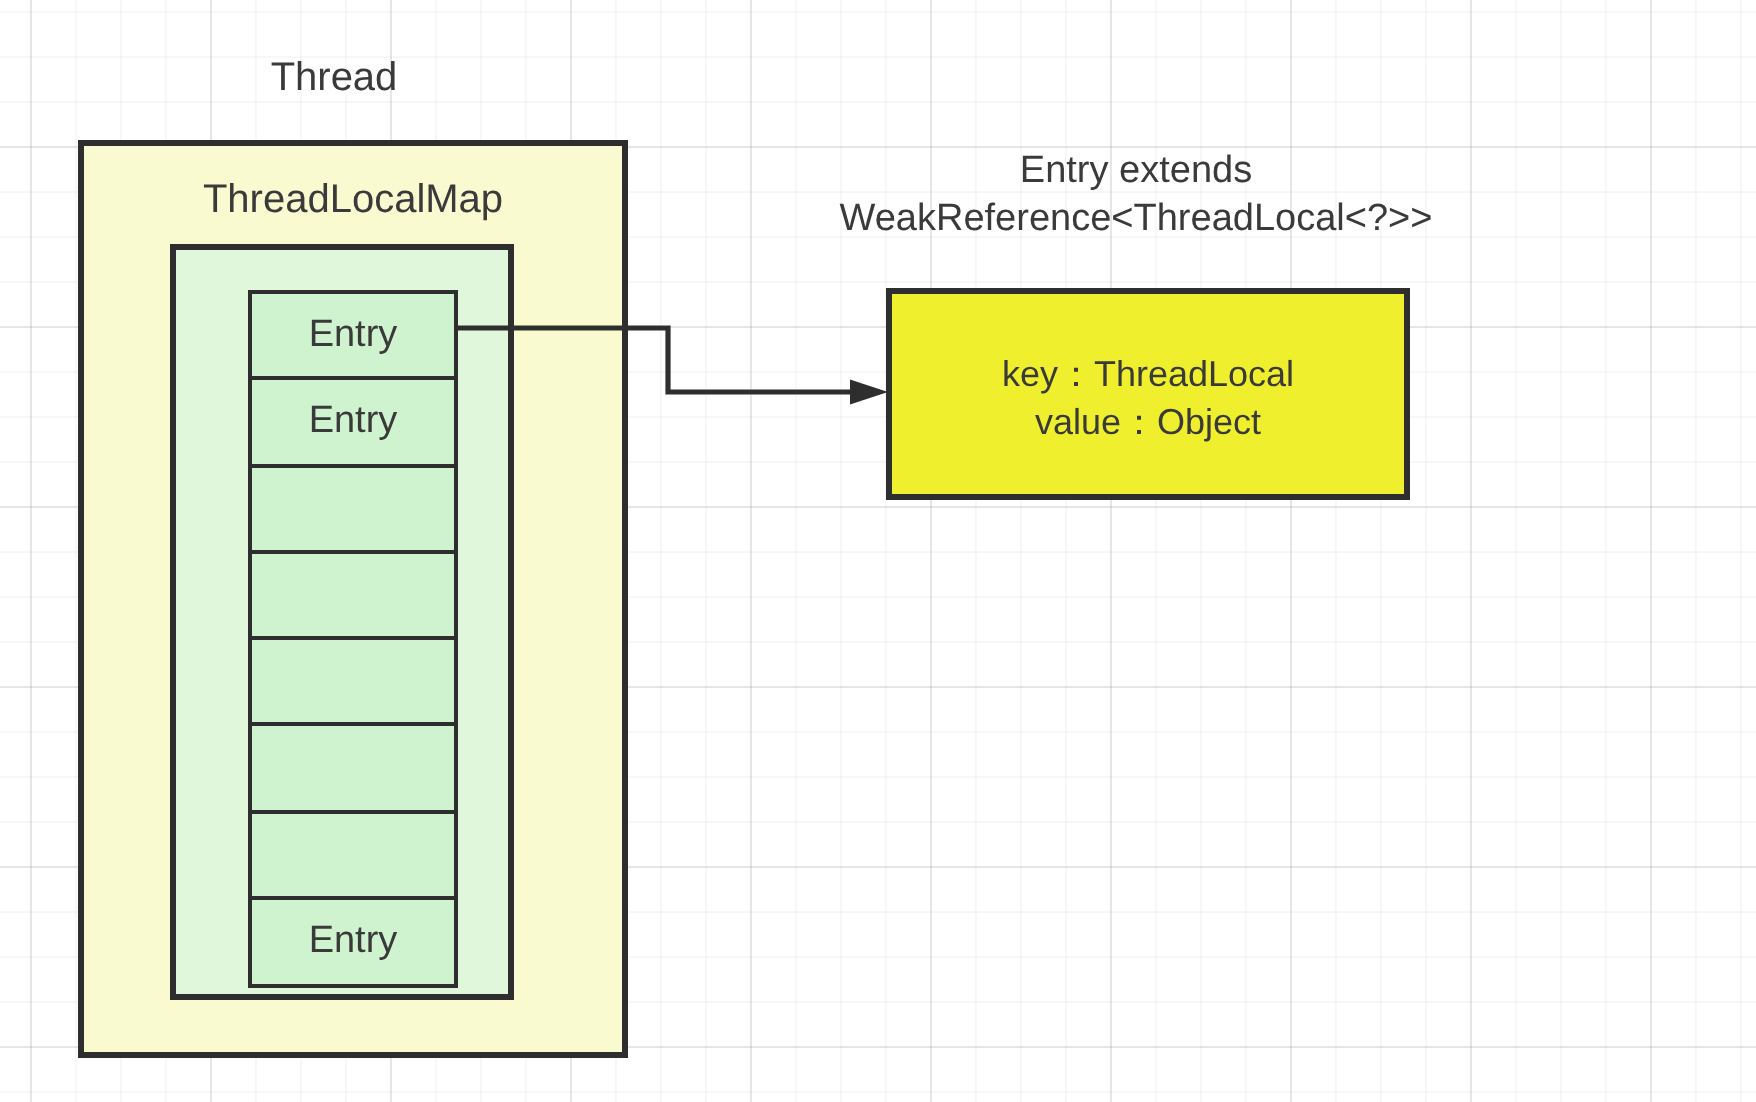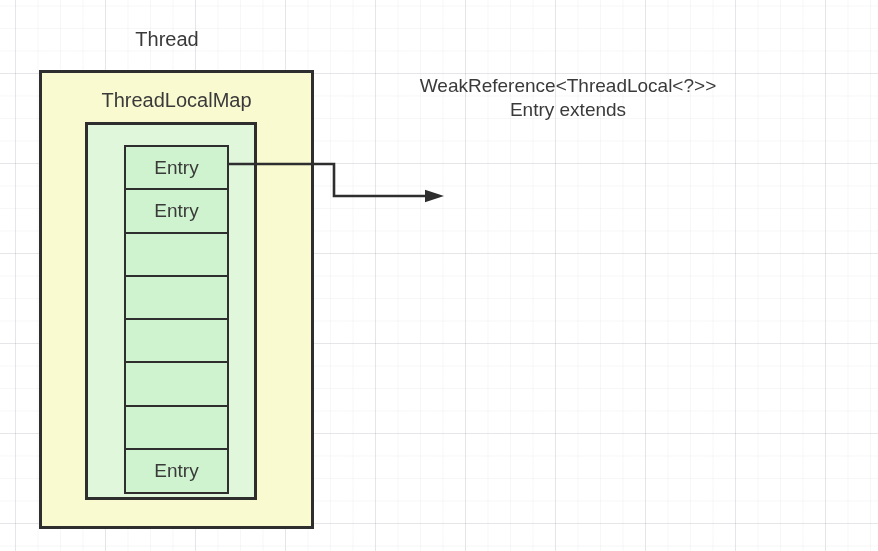--- a/index.html
+++ b/index.html
@@ -161,18 +161,22 @@
       </div>
     </div>
   </div>
 
   <svg class="arrow-layer" viewBox="0 0 878 551" xmlns="http://www.w3.org/2000/svg">
     <polyline points="229,164 334,164 334,196 427,196" fill="none" stroke="#2e2e2e" stroke-width="2.6"></polyline>
     <polygon points="444,196 425,189.8 425,202.2" fill="#2e2e2e"></polygon>
   </svg>
 
   <div class="ref-caption">
+    <div>Entry extends</div>
     <div>WeakReference&lt;ThreadLocal&lt;?&gt;&gt;</div>
-    <div>Entry extends</div>
   </div>
 
+  <div class="ref-box">
+    <div>key：ThreadLocal</div>
+    <div>value：Object</div>
+  </div>
 
 </div>
 
 </body></html>

